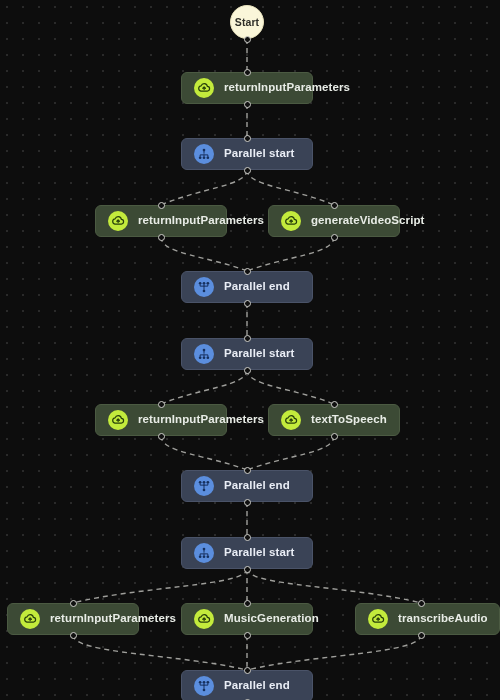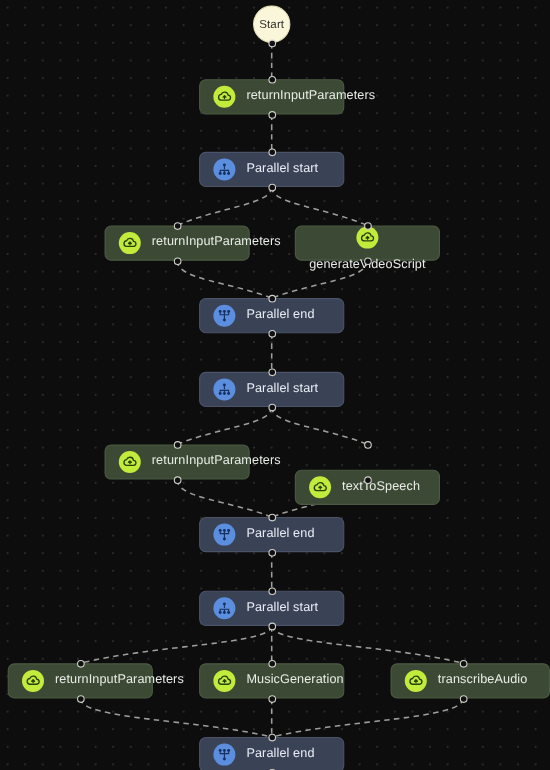--- a/index.html
+++ b/index.html
@@ -50,20 +50,21 @@
     padding: 0 12px;
     gap: 10px;
     cursor: pointer;
     user-select: none;
   }
   .node .label {
     font-size: 11.5px;
     letter-spacing: .1px;
     white-space: nowrap;
     line-height: 1;
+    font-weight: bold;
   }
 
   
   .node.task {
     background: #3c4a35;
     border: 1px solid #4b5a42;
   }
   .node.task .label { color: #e8ece6; text-align: right; }
 
   
@@ -168,21 +169,21 @@
       </div>
       <div class="node task" style="left: 95px; top: 205px; width: 132px; height: 32px;">
         <span class="icon cloud">
           <svg width="14" height="14" viewBox="0 0 24 24">
             <path d="M6.6 17.2h10.9a3.9 3.9 0 0 0 .3-7.8 5.6 5.6 0 0 0-10.8-1.1 4.5 4.5 0 0 0-.4 8.9z" fill="none" stroke="#28400a" stroke-width="2.1" stroke-linejoin="round"></path>
             <path d="M12.2 14.6v-4.3M12.2 10.3l-2.2 2.2M12.2 10.3l2.2 2.2" fill="none" stroke="#28400a" stroke-width="2.1" stroke-linecap="round" stroke-linejoin="round"></path>
           </svg>
         </span>
         <span class="label">returnInputParameters</span>
       </div>
-      <div class="node task" style="left: 268px; top: 205px; width: 132px; height: 32px; flex-direction: column;">
+      <div class="node task" style="left: 268px; top: 205px; width: 132px; height: 32px;">
         <span class="icon cloud">
           <svg width="14" height="14" viewBox="0 0 24 24">
             <path d="M6.6 17.2h10.9a3.9 3.9 0 0 0 .3-7.8 5.6 5.6 0 0 0-10.8-1.1 4.5 4.5 0 0 0-.4 8.9z" fill="none" stroke="#28400a" stroke-width="2.1" stroke-linejoin="round"></path>
             <path d="M12.2 14.6v-4.3M12.2 10.3l-2.2 2.2M12.2 10.3l2.2 2.2" fill="none" stroke="#28400a" stroke-width="2.1" stroke-linecap="round" stroke-linejoin="round"></path>
           </svg>
         </span>
         <span class="label">generateVideoScript</span>
       </div>
       <div class="node parallel" style="left: 181px; top: 271px; width: 132px; height: 32px;">
         <span class="icon split">
@@ -210,21 +211,21 @@
       </div>
       <div class="node task" style="left: 95px; top: 404px; width: 132px; height: 32px;">
         <span class="icon cloud">
           <svg width="14" height="14" viewBox="0 0 24 24">
             <path d="M6.6 17.2h10.9a3.9 3.9 0 0 0 .3-7.8 5.6 5.6 0 0 0-10.8-1.1 4.5 4.5 0 0 0-.4 8.9z" fill="none" stroke="#28400a" stroke-width="2.1" stroke-linejoin="round"></path>
             <path d="M12.2 14.6v-4.3M12.2 10.3l-2.2 2.2M12.2 10.3l2.2 2.2" fill="none" stroke="#28400a" stroke-width="2.1" stroke-linecap="round" stroke-linejoin="round"></path>
           </svg>
         </span>
         <span class="label">returnInputParameters</span>
       </div>
-      <div class="node task" style="left: 268px; top: 404px; width: 132px; height: 32px; margin-top: 23px;">
+      <div class="node task" style="left: 268px; top: 404px; width: 132px; height: 32px;">
         <span class="icon cloud">
           <svg width="14" height="14" viewBox="0 0 24 24">
             <path d="M6.6 17.2h10.9a3.9 3.9 0 0 0 .3-7.8 5.6 5.6 0 0 0-10.8-1.1 4.5 4.5 0 0 0-.4 8.9z" fill="none" stroke="#28400a" stroke-width="2.1" stroke-linejoin="round"></path>
             <path d="M12.2 14.6v-4.3M12.2 10.3l-2.2 2.2M12.2 10.3l2.2 2.2" fill="none" stroke="#28400a" stroke-width="2.1" stroke-linecap="round" stroke-linejoin="round"></path>
           </svg>
         </span>
         <span class="label">textToSpeech</span>
       </div>
       <div class="node parallel" style="left: 181px; top: 470px; width: 132px; height: 32px;">
         <span class="icon split">

